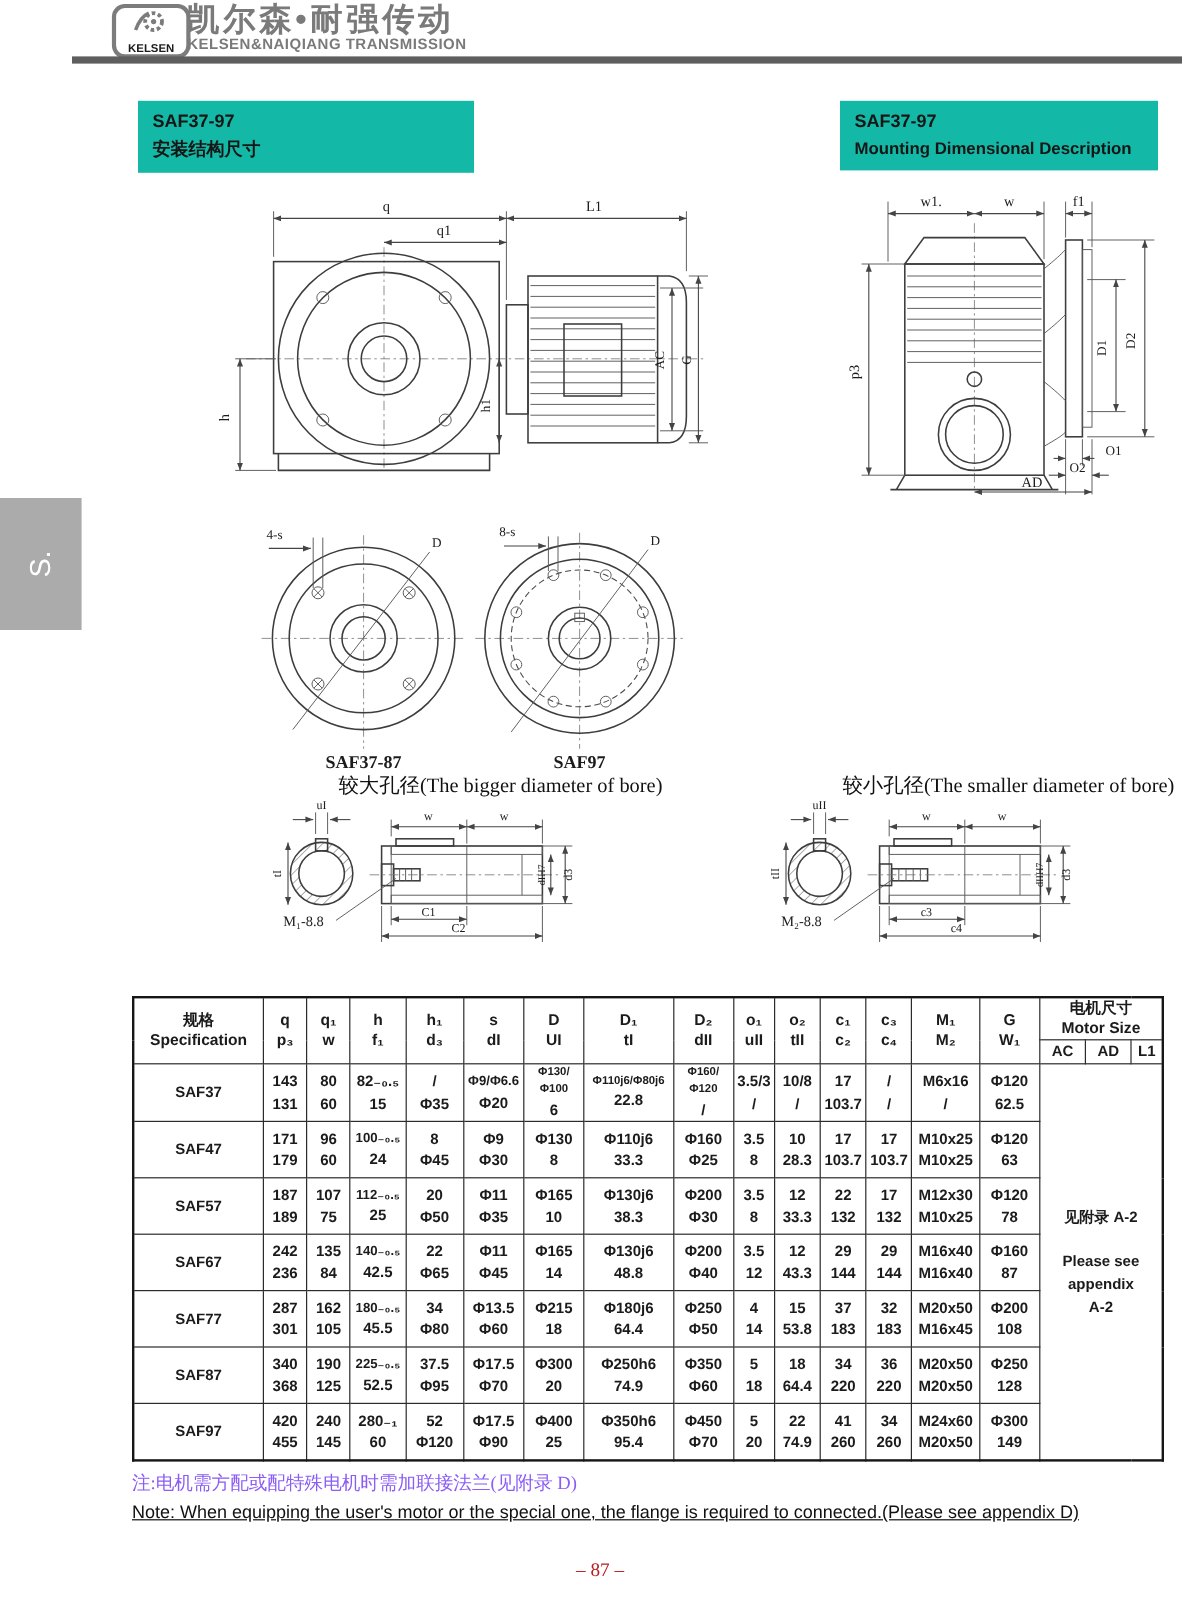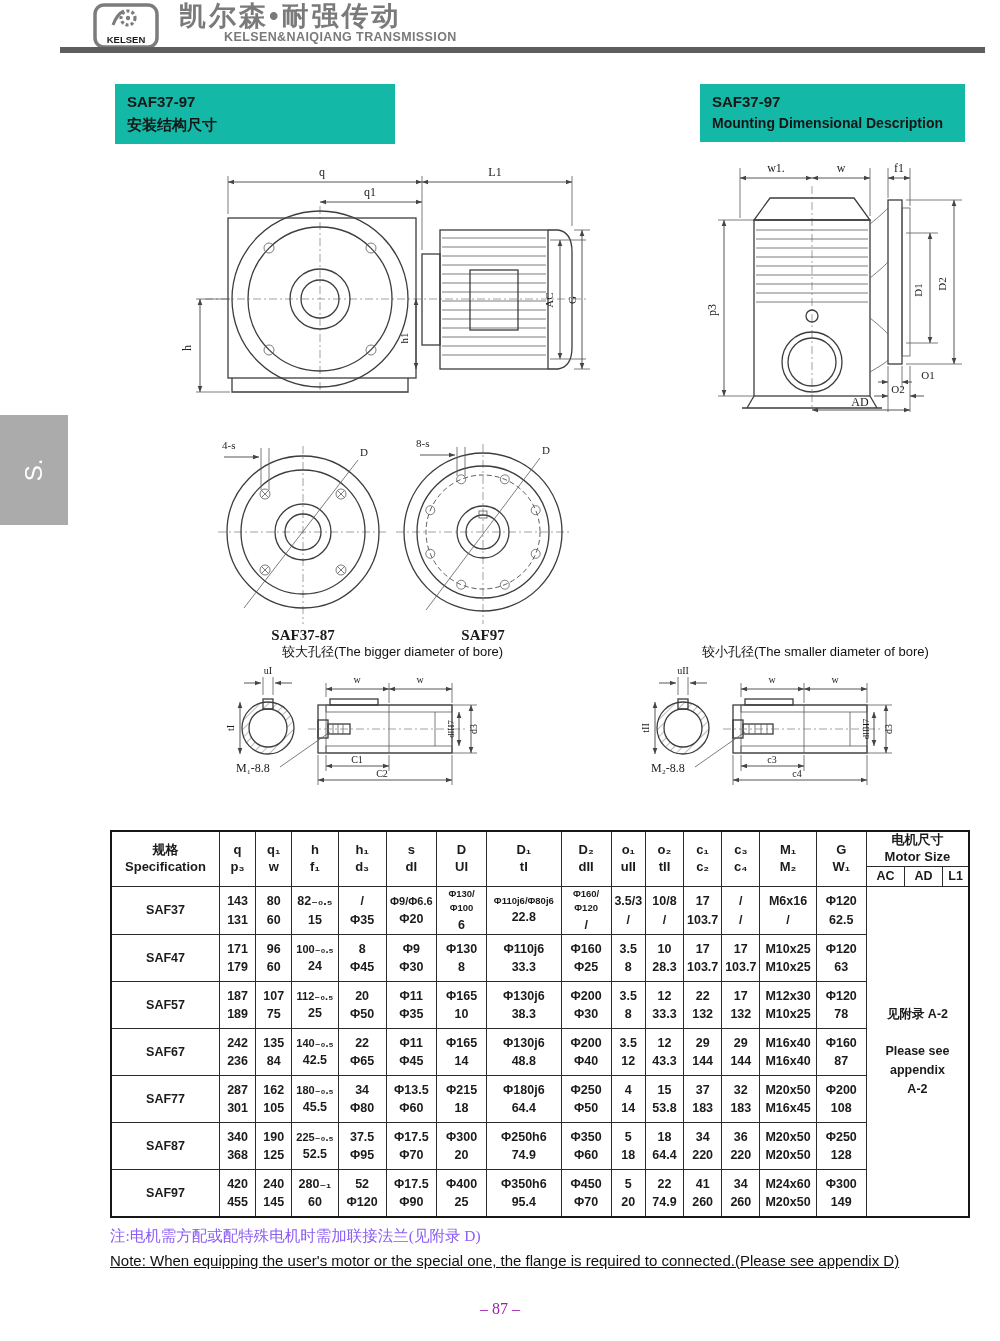--- a/index.html
+++ b/index.html
@@ -1,57 +1,57 @@
 <!DOCTYPE html>
 <html><head>
 <meta charset="utf-8">
 <style>
   html,body{margin:0;padding:0;background:#fff;}
   .page{position:relative;width:1000px;height:1341px;background:#fff;overflow:hidden;
         font-family:"Liberation Sans","DejaVu Sans",sans-serif;color:#1b1b1b;}
   .abs{position:absolute;}
   
-  .brand{position:absolute;left:179px;top:2px;}
+  .brand{position:absolute;left:156px;top:2px;}
   .brand-cn{font-size:27px;font-weight:bold;color:#7a7a7a;letter-spacing:3px;line-height:1.05;}
-  .brand-en{font-size:12.5px;font-weight:bold;color:#7a7a7a;letter-spacing:.4px;padding-left:45px;}
+  .brand-en{font-size:12.5px;font-weight:bold;color:#7a7a7a;letter-spacing:.4px;}
   .rule{position:absolute;left:60px;top:47px;width:925px;height:6px;background:#5e5e5e;}
   
   .title-block{position:absolute;top:84px;background:#14b8a6;padding:6px 12px 7px 12px;
                font-weight:bold;font-size:15px;line-height:1.55;color:#161616;}
   .tb-left{left:115px;width:256px;}
   .tb-right{left:700px;width:241px;}
   
   .side-tab{position:absolute;left:0;top:415px;width:68px;height:110px;background:#ababab;
             display:flex;align-items:center;justify-content:center;}
   .side-tab span{transform:rotate(-90deg);color:#fff;font-size:24px;font-family:"Liberation Sans",sans-serif;}
   
   svg{overflow:visible;}
   svg text{font-family:"Liberation Serif","DejaVu Serif",serif;fill:#1b1b1b;}
   .ln{stroke:#3d3d3d;fill:none;stroke-width:1.3;}
   .thin{stroke:#5a5a5a;fill:none;stroke-width:.8;}
   .dim{stroke:#444;fill:none;stroke-width:.9;}
   .cl{stroke:#7a7a7a;fill:none;stroke-width:.7;stroke-dasharray:8 3 2 3;}
   .dash{stroke:#4a4a4a;fill:none;stroke-width:.9;stroke-dasharray:5 3;}
-  .cap{font-family:Liberation Sans, sans-serif;font-size:13px;color:#111;}
+  .cap{font-family:Liberation Serif, serif;font-size:17px;color:#111;}
   
   .spec-table{border-collapse:collapse;table-layout:fixed;width:860px;border:2px solid #161616;
               font-family:"Liberation Sans","DejaVu Sans",sans-serif;}
   .spec-table td,.spec-table th{border:1px solid #2b2b2b;text-align:center;vertical-align:middle;padding:0;overflow:hidden;}
   .spec-table thead th{font-size:13px;font-weight:bold;line-height:1.3;}
   .spec-table thead tr:first-child th{height:34px;}
   .spec-table thead tr:last-child th{height:19px;font-size:12.5px;}
   .spec-table tbody td{font-size:12.5px;font-weight:bold;line-height:1.5;height:46px;}
   .sm{font-size:11px;}
   .xs{font-size:9.5px;}
   .motor-cell{white-space:pre-line;font-size:13px;font-weight:bold;line-height:1.55;}
   
   .note-cn{font-family:"Liberation Serif","DejaVu Serif",serif;font-size:15.5px;color:#8b5cf6;}
   .note-en{font-size:15px;color:#111;margin-top:5px;text-decoration:underline;}
   .page-num{position:absolute;left:0;top:1300px;width:1000px;text-align:center;
-            font-family:"Liberation Serif","DejaVu Serif",serif;font-size:16px;color:#a21caf;}
+            font-family:"Liberation Serif","DejaVu Serif",serif;font-size:16px;color:#b91c1c;}
 </style>
 </head>
 <body>
 
 <div class="page">
 
   <svg class="abs" style="left:93px;top:3px" width="66" height="46" viewBox="0 0 66 46">
     <rect x="2" y="2" width="62" height="42" rx="9" fill="none" stroke="#7c7c7c" stroke-width="3.5"></rect>
     <circle cx="35" cy="15" r="7" fill="none" stroke="#7c7c7c" stroke-width="3.2" stroke-dasharray="3 2.2"></circle>
     <circle cx="35" cy="15" r="2.2" fill="#7c7c7c"></circle>

